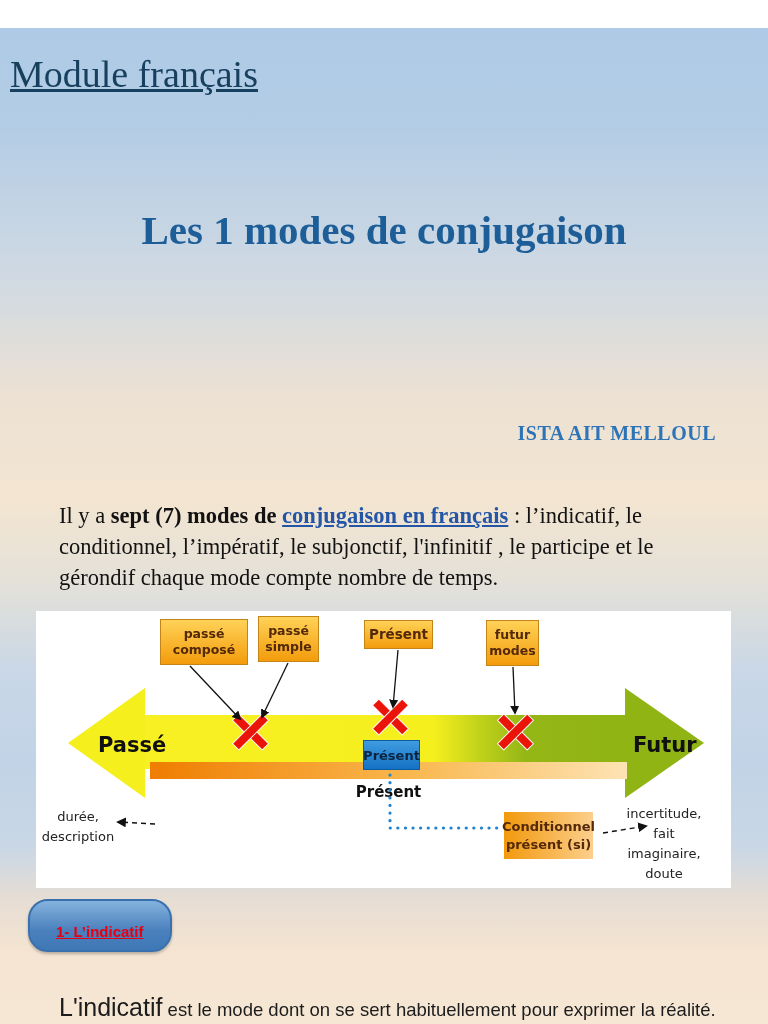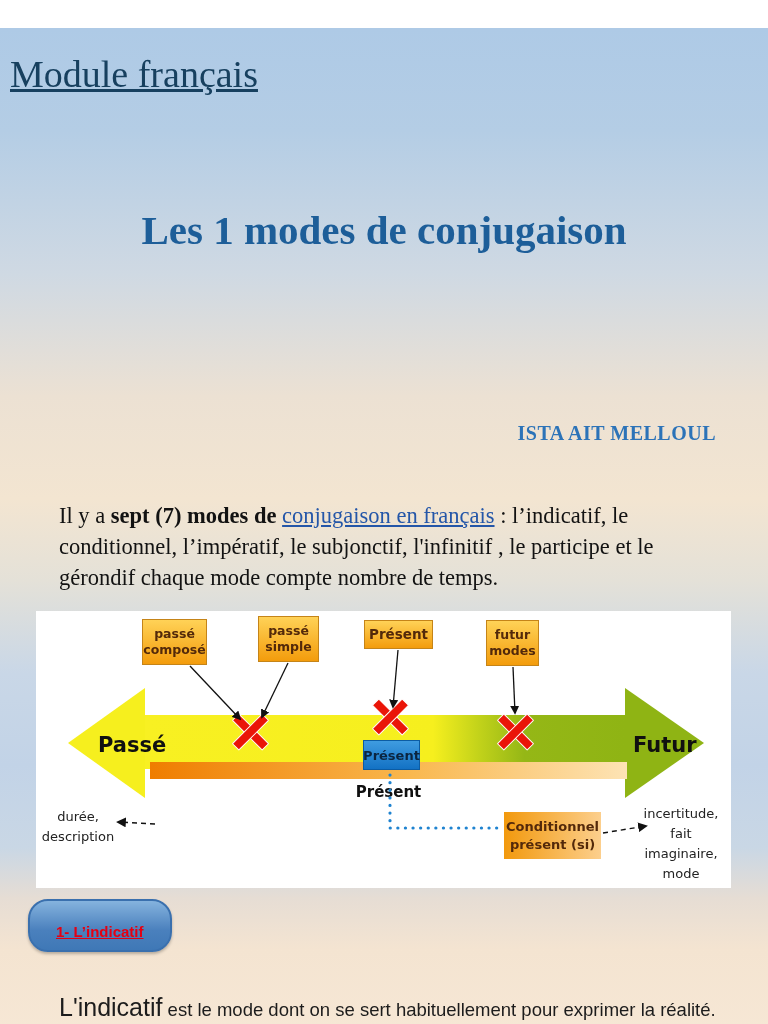--- a/index.html
+++ b/index.html
@@ -21,34 +21,34 @@
     font-size:41px; font-weight:bold; color:#1d5e99;
   }
   .institute {
     position:absolute; right:52px; top:394px; font-size:20px;
     font-weight:bold; color:#2c73b8; letter-spacing:0.5px;
   }
   .intro {
     position:absolute; left:59px; top:449px; width:654px;
     font-size:22.5px; line-height:1.38; color:#121212;
   }
-  .intro a { color:#2456a8; font-weight:normal; text-decoration:underline; cursor:pointer;text-align:right; }
+  .intro a { color:#2456a8; font-weight:bold; text-decoration:underline; cursor:pointer;text-align:right; }
 
   
   .diagram {
     position:absolute; left:36px; top:583px; width:695px; height:277px;
     background:#ffffff; font-family:"DejaVu Sans", sans-serif;
   }
   .tl-box {
     position:absolute; display:flex; align-items:center; justify-content:center;
     text-align:center; font-weight:bold; font-size:12.5px; line-height:1.3;
     color:#53290a; background:linear-gradient(180deg,#ffd257,#f39c0c);
     border:1px solid #c58418; box-sizing:border-box; padding:1px 2px;
   }
-  .tlb1 { left:106px; top:8px;  width:65px; height:46px; }
+  .tlb1 { left:124px; top:8px;  width:88px; height:46px; }
   .tlb2 { left:222px; top:5px;  width:61px; height:46px; }
   .tlb3 { left:328px; top:9px;  width:69px; height:29px; font-size:13.5px; }
   .tlb4 { left:450px; top:9px;  width:53px; height:46px; }
 
   .arrow-body {
     position:absolute; left:109px; top:104px; width:480px; height:54px;
     background:linear-gradient(90deg,#f8f022 0%,#f6ef1e 60%,#c0d11a 70%,#95b716 79%,#8fb414 100%);
   }
   .head-left {
     position:absolute; left:32px; top:77px; width:0; height:0;
@@ -89,32 +89,32 @@
   .x2 { left:337px; top:89px;  }
   .x3 { left:462px; top:104px; }
 
   .imparfait-bar {
     position:absolute; left:121px; top:204px; width:199px; height:24px; z-index:2;
     background:linear-gradient(90deg,#ef8500,#fbbf63 60%,#fedfae);
     display:flex; align-items:center; justify-content:center;
     font-weight:bold; font-size:14px; color:#53290a;
   }
   .cond-box {
-    position:absolute; left:468px; top:201px; width:97px; height:47px; z-index:2;
+    position:absolute; left:468px; top:201px; width:89px; height:47px; z-index:2;
     background:linear-gradient(90deg,#f2990d,#fccf8d);
     display:flex; align-items:center; justify-content:center; text-align:center;
     font-weight:bold; font-size:13px; line-height:1.35; color:#53290a;
     box-sizing:border-box; padding:2px;
   }
   .left-note {
     position:absolute; left:4px; top:196px; width:76px; text-align:center;
     font-size:13px; line-height:1.5; color:#222; z-index:2;
   }
   .right-note {
-    position:absolute; left:601px; top:193px; width:88px; text-align:center;
+    position:absolute; left:584px; top:193px; width:88px; text-align:center;
     font-size:13px; line-height:1.55; color:#222; z-index:2;
   }
   svg.overlay { position:absolute; left:0; top:0; z-index:6; pointer-events:none; }
 
   
   .badge {
     position:absolute; left:28px; top:871px; padding:22px 26px 9px;
     border-radius:20px; border:2px solid #3a70ae; cursor:pointer;
     background:linear-gradient(180deg,#85b3de,#4a80bd 60%,#3f78b6);
     box-shadow:0 2px 3px rgba(0,0,0,0.25);
@@ -168,21 +168,21 @@
 
 
     <div class="cond-box">Conditionnel présent (si)</div>
 
     <div class="left-note">durée, description</div>
 
     <div class="right-note">
       <div>incertitude,</div>
       <div>fait</div>
       <div>imaginaire,</div>
-      <div>mode</div>
+      <div>doute</div>
     </div>
 
     <svg class="overlay" width="695" height="277" viewBox="0 0 695 277">
       <defs>
         <marker id="ah" viewBox="0 0 10 10" refX="8" refY="5" markerWidth="7" markerHeight="7" orient="auto">
           <path d="M0,0 L10,5 L0,10 z" fill="#111"></path>
         </marker>
       </defs>
       <line x1="154" y1="55" x2="204" y2="108" stroke="#111" stroke-width="1.3" marker-end="url(#ah)"></line>
       <line x1="252" y1="52" x2="226" y2="106" stroke="#111" stroke-width="1.3" marker-end="url(#ah)"></line>

